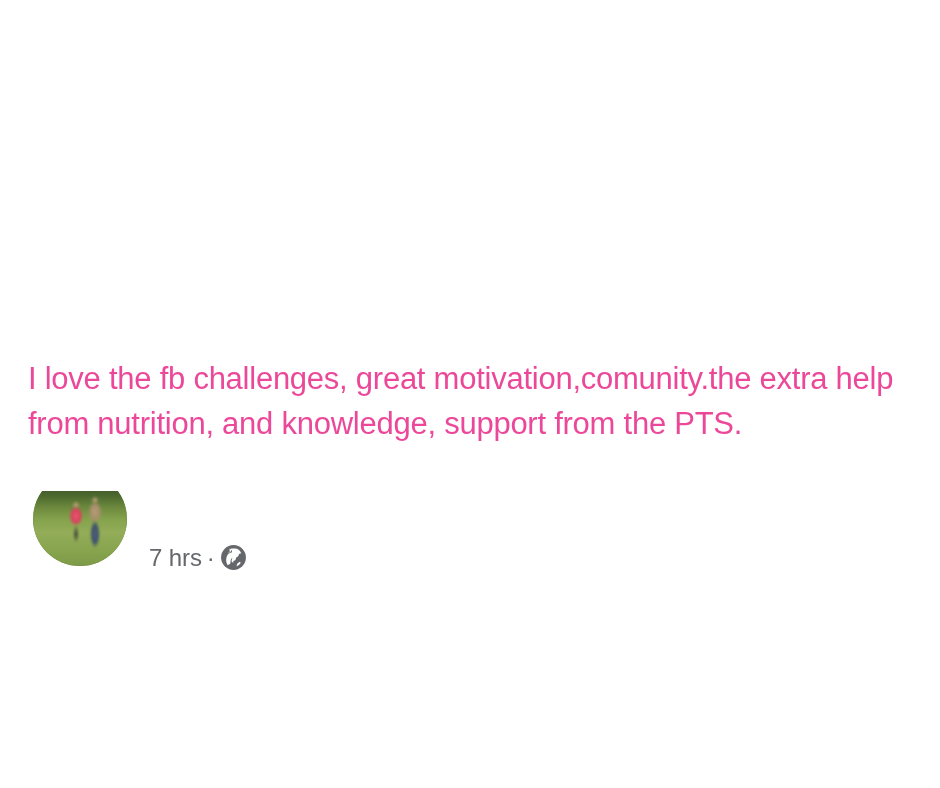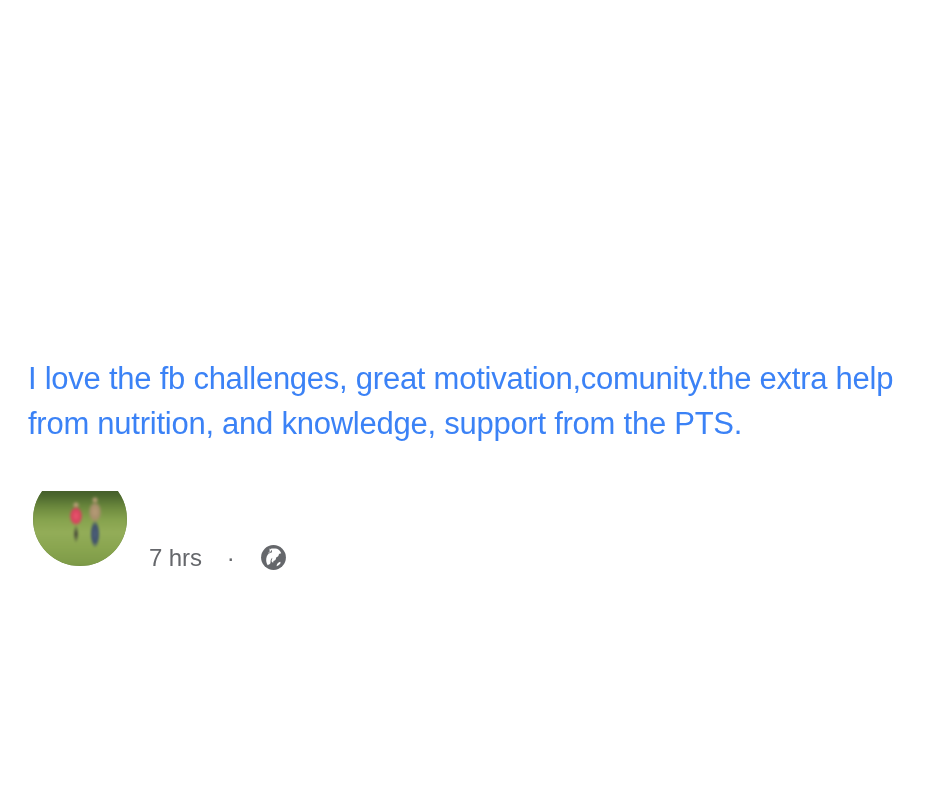--- a/index.html
+++ b/index.html
@@ -100,21 +100,21 @@
     font-weight: 400;
     color: #050505;
   }
 
   .meta-line {
     position: absolute;
     left: 149px;
     top: 308px;
     display: flex;
     align-items: center;
-    gap: 24px;
+    gap: 4px;
     line-height: 1;
   }
   .meta-time {
     font-size: 24px;
     color: #65676b;
     letter-spacing: -0.1px;
   }
   .meta-dot {
     font-size: 24px;
     color: #65676b;
@@ -128,21 +128,21 @@
   }
 
   
   .post-text {
     position: absolute;
     left: 28px;
     top: 356px;
     width: 890px;
     font-size: 31px;
     line-height: 45px;
-    color: #3b82f6;
+    color: #ec4899;
     letter-spacing: -0.25px;
     white-space: pre-wrap;
     word-break: normal;
   }
 </style>
 </head>
 <body>
 
 <div class="screen">
 

